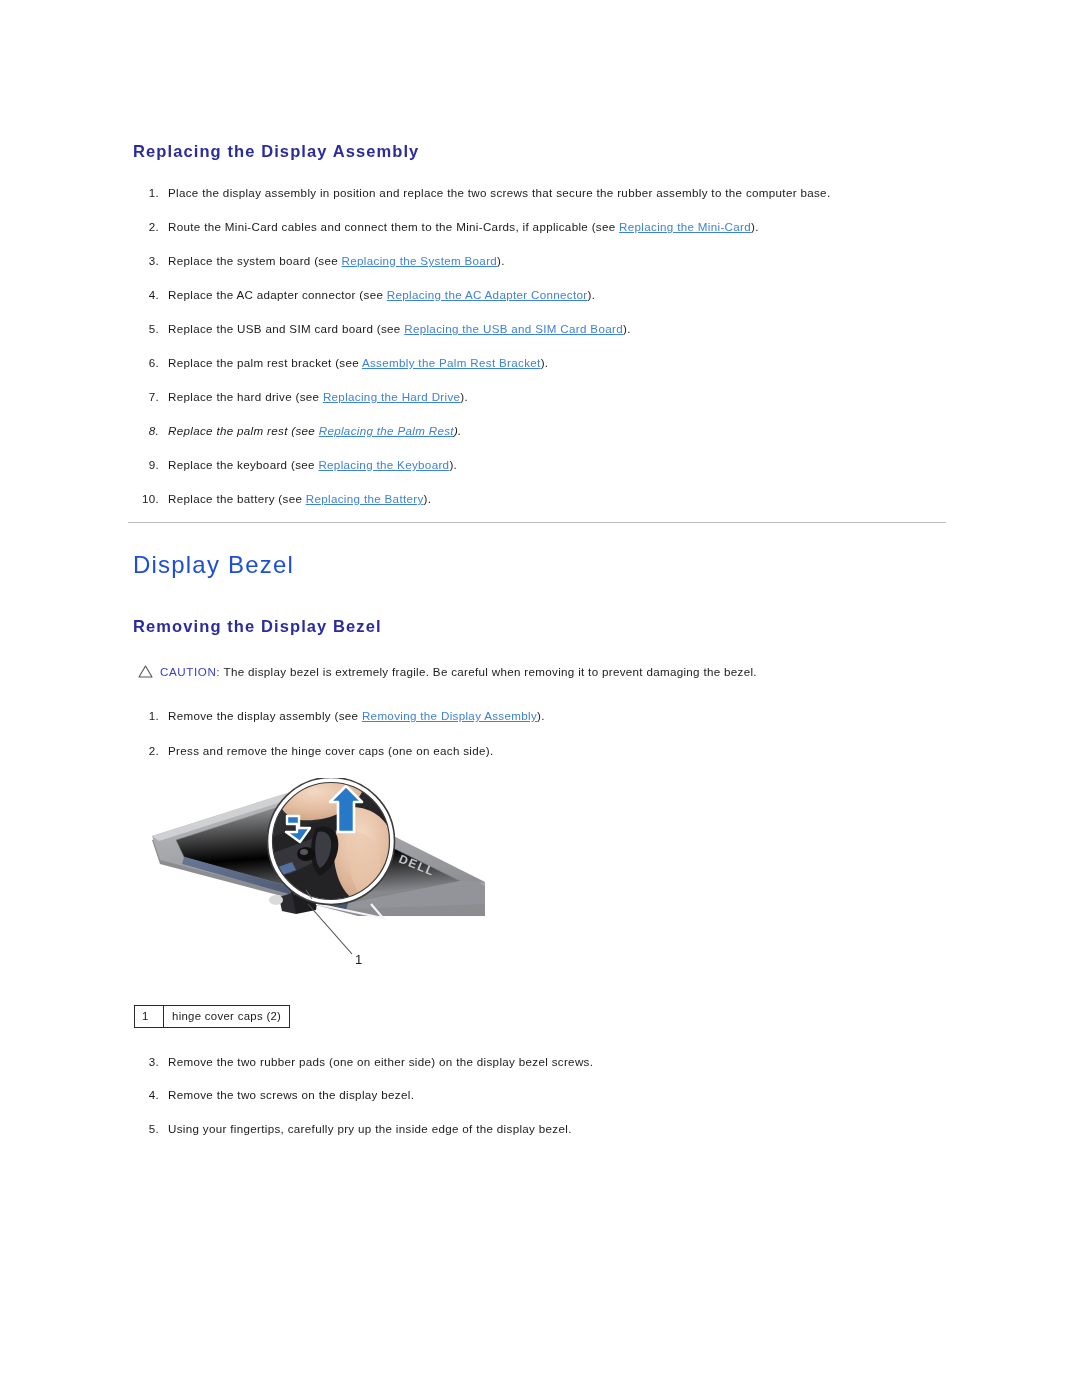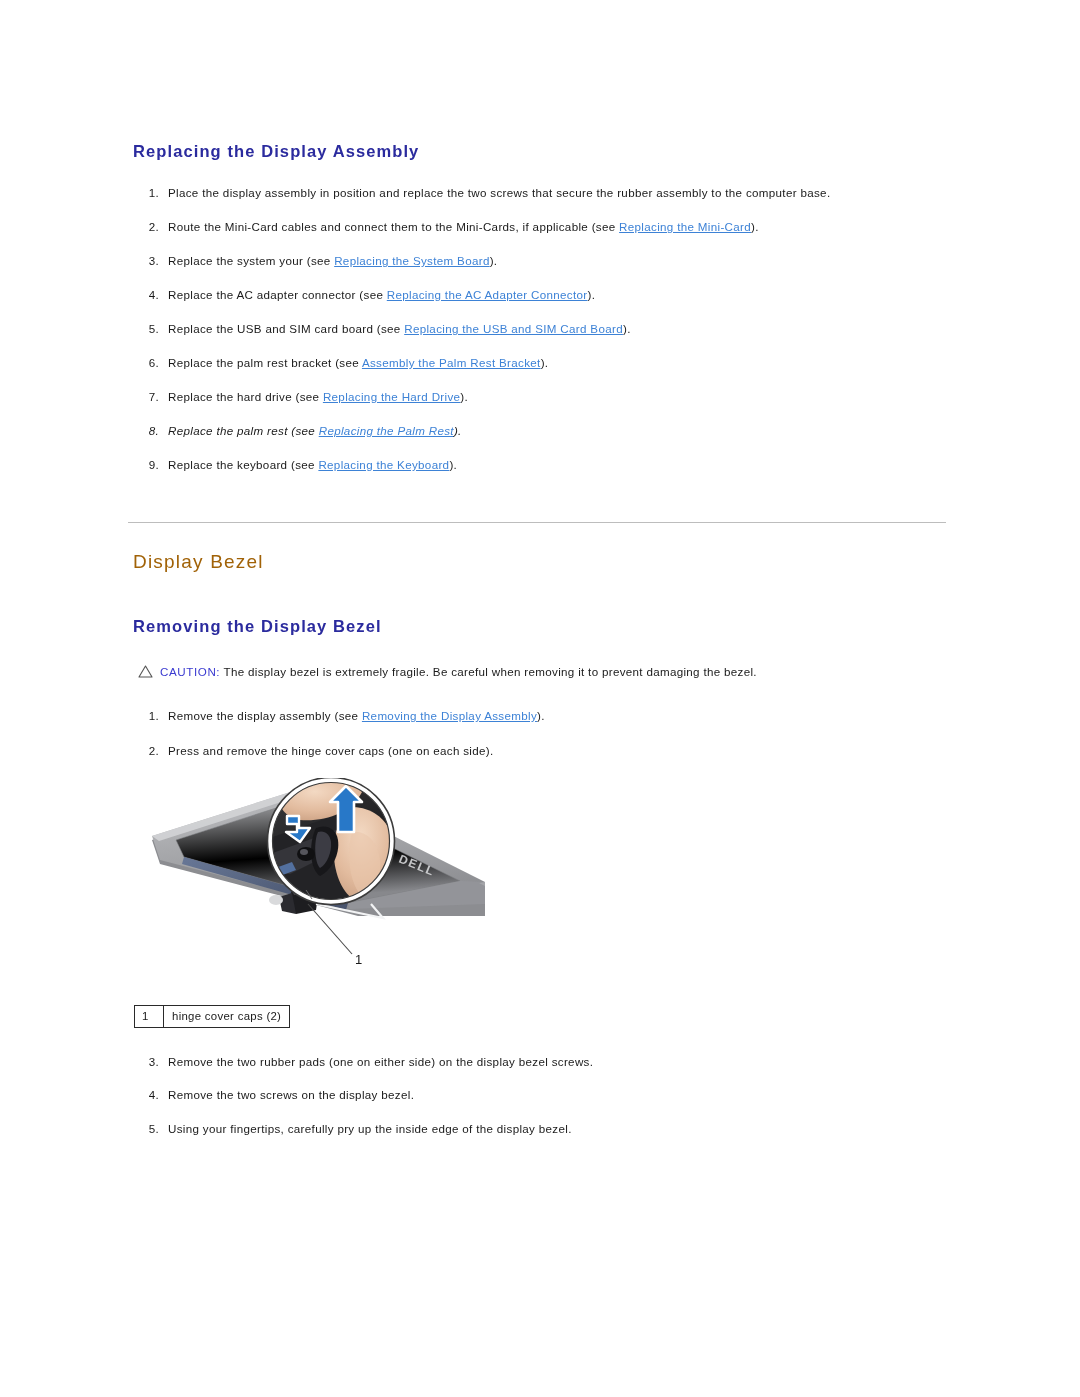--- a/index.html
+++ b/index.html
@@ -29,24 +29,24 @@
     left: 133px;
     font-size: 16.5px;
     font-weight: bold;
     letter-spacing: 1.1px;
     color: #2b2b9e;
     white-space: nowrap;
   }
   .h1-section {
     position: absolute;
     left: 133px;
-    font-size: 19px;
+    font-size: 24px;
     font-weight: normal;
     letter-spacing: 1.2px;
-    color: #a16207;
+    color: #1d4ed8;
     white-space: nowrap;
   }
 
   
   .hrule {
     position: absolute;
     left: 128px;
     width: 818px;
     height: 1px;
     background: #bdbdbd;
@@ -139,21 +139,21 @@
 
   <div class="li" style="top:186px;">
     <span class="num">1.</span><span>Place the display assembly in position and replace the two screws that secure the rubber assembly to the computer base.</span>
   </div>
 
   <div class="li" style="top:220px;">
     <span class="num">2.</span><span>Route the Mini-Card cables and connect them to the Mini-Cards, if applicable (see </span><a class="doclink" href="#">Replacing the Mini-Card</a><span>).</span>
   </div>
 
   <div class="li" style="top:254px;">
-    <span class="num">3.</span><span>Replace the system your (see </span><a class="doclink" href="#">Replacing the System Board</a><span>).</span>
+    <span class="num">3.</span><span>Replace the system board (see </span><a class="doclink" href="#">Replacing the System Board</a><span>).</span>
   </div>
 
   <div class="li" style="top:288px;">
     <span class="num">4.</span><span>Replace the AC adapter connector (see </span><a class="doclink" href="#">Replacing the AC Adapter Connector</a><span>).</span>
   </div>
 
   <div class="li" style="top:322px;">
     <span class="num">5.</span><span>Replace the USB and SIM card board (see </span><a class="doclink" href="#">Replacing the USB and SIM Card Board</a><span>).</span>
   </div>
 
@@ -166,20 +166,23 @@
   </div>
 
   <div class="li" style="top:424px;font-style:italic;">
     <span class="num">8.</span><span>Replace the palm rest (see </span><a class="doclink" href="#">Replacing the Palm Rest</a><span>).</span>
   </div>
 
   <div class="li" style="top:458px;">
     <span class="num">9.</span><span>Replace the keyboard (see </span><a class="doclink" href="#">Replacing the Keyboard</a><span>).</span>
   </div>
 
+  <div class="li" style="top:492px;">
+    <span class="num wide">10.</span><span>Replace the battery (see </span><a class="doclink" href="#">Replacing the Battery</a><span>).</span>
+  </div>
 
   <div class="hrule" style="top:522px;"></div>
 
   <div class="h1-section" style="top:551px;">Display Bezel</div>
 
   <div class="h2-section" style="top:617px;">Removing the Display Bezel</div>
 
   <div class="caution" style="top:664px;">
     <span class="tri">
       <svg width="15" height="13" viewBox="0 0 15 13">

